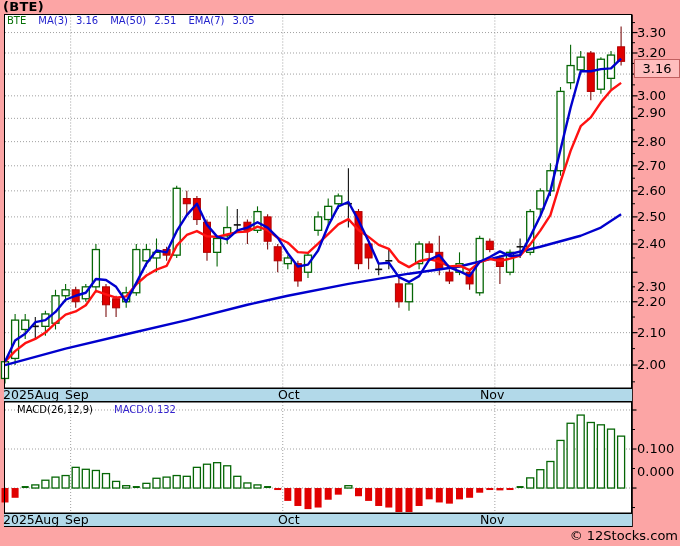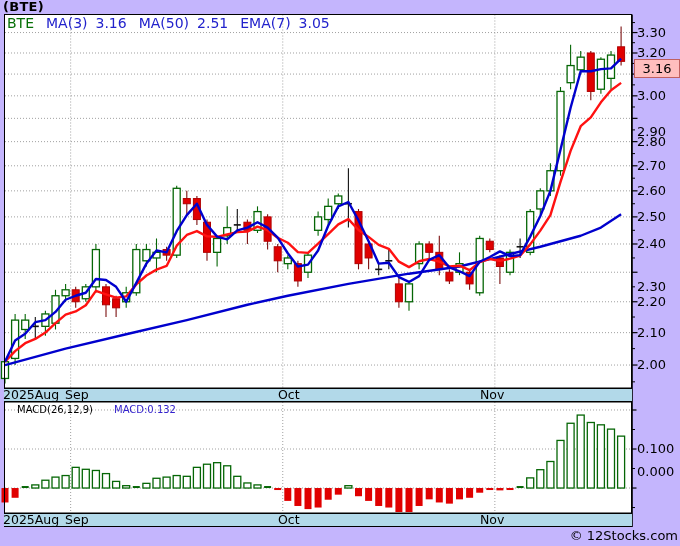--- a/index.html
+++ b/index.html
@@ -1,20 +1,20 @@
 <!DOCTYPE html>
 <html><head>
 <meta charset="utf-8">
 <style>
   html,body{margin:0;padding:0;background:#fff;}
   body{width:680px;height:546px;font-family:"DejaVu Sans","Liberation Sans",sans-serif;}
-  .root{position:relative;width:680px;height:546px;background:#c4b5fd;overflow:hidden;}
+  .root{position:relative;width:680px;height:546px;background:#fca5a5;overflow:hidden;}
   #plot{position:absolute;left:0;top:0;}
   .title{position:absolute;left:3px;top:-1px;font-size:13px;font-weight:bold;color:#000;letter-spacing:.3px;}
-  .legend{position:absolute;left:7px;top:15px;font-size:14px;white-space:nowrap;}
+  .legend{position:absolute;left:7px;top:15px;font-size:10px;white-space:nowrap;}
   .legend .sym{color:#067006;}
   .legend .ml{color:#2222cc;margin-left:12px;}
   .legend .mv{color:#2222cc;margin-left:8px;}
   .strip{position:absolute;left:4px;width:628px;height:12px;background:#b2d9e9;border-top:1px solid #000;border-bottom:1px solid #000;}
   .s1{top:388px;}
   .s2{top:513px;}
   .strip .lbl{position:absolute;top:-1px;height:16px;line-height:14px;font-size:12.5px;color:#000;}
   .lx0{left:-1px;} .lx1{left:61px;} .lx2{left:274px;} .lx3{left:476px;}
   .macdlegend{position:absolute;top:404px;font-size:10px;white-space:nowrap;}
   .mlg1{left:17px;color:#000;}
@@ -314,21 +314,21 @@
     <span class="lbl lx1">Sep</span>
     <span class="lbl lx2">Oct</span>
     <span class="lbl lx3">Nov</span>
   </div>
 
   <div class="ylab" id="ylab">
       <div style="top: 26px;">3.30</div>
       <div style="top: 46px;">3.20</div>
       <div style="top: 67px;">3.10</div>
       <div style="top: 89px;">3.00</div>
-      <div style="top: 125px;">2.90</div>
+      <div style="top: 106px;">2.90</div>
       <div style="top: 135px;">2.80</div>
       <div style="top: 159px;">2.70</div>
       <div style="top: 184px;">2.60</div>
       <div style="top: 210px;">2.50</div>
       <div style="top: 237px;">2.40</div>
       <div style="top: 280px; text-align: center;">2.30</div>
       <div style="top: 295px;">2.20</div>
       <div style="top: 326px;">2.10</div>
       <div style="top: 358px;">2.00</div>
       <div style="top: 442px;">0.100</div>

